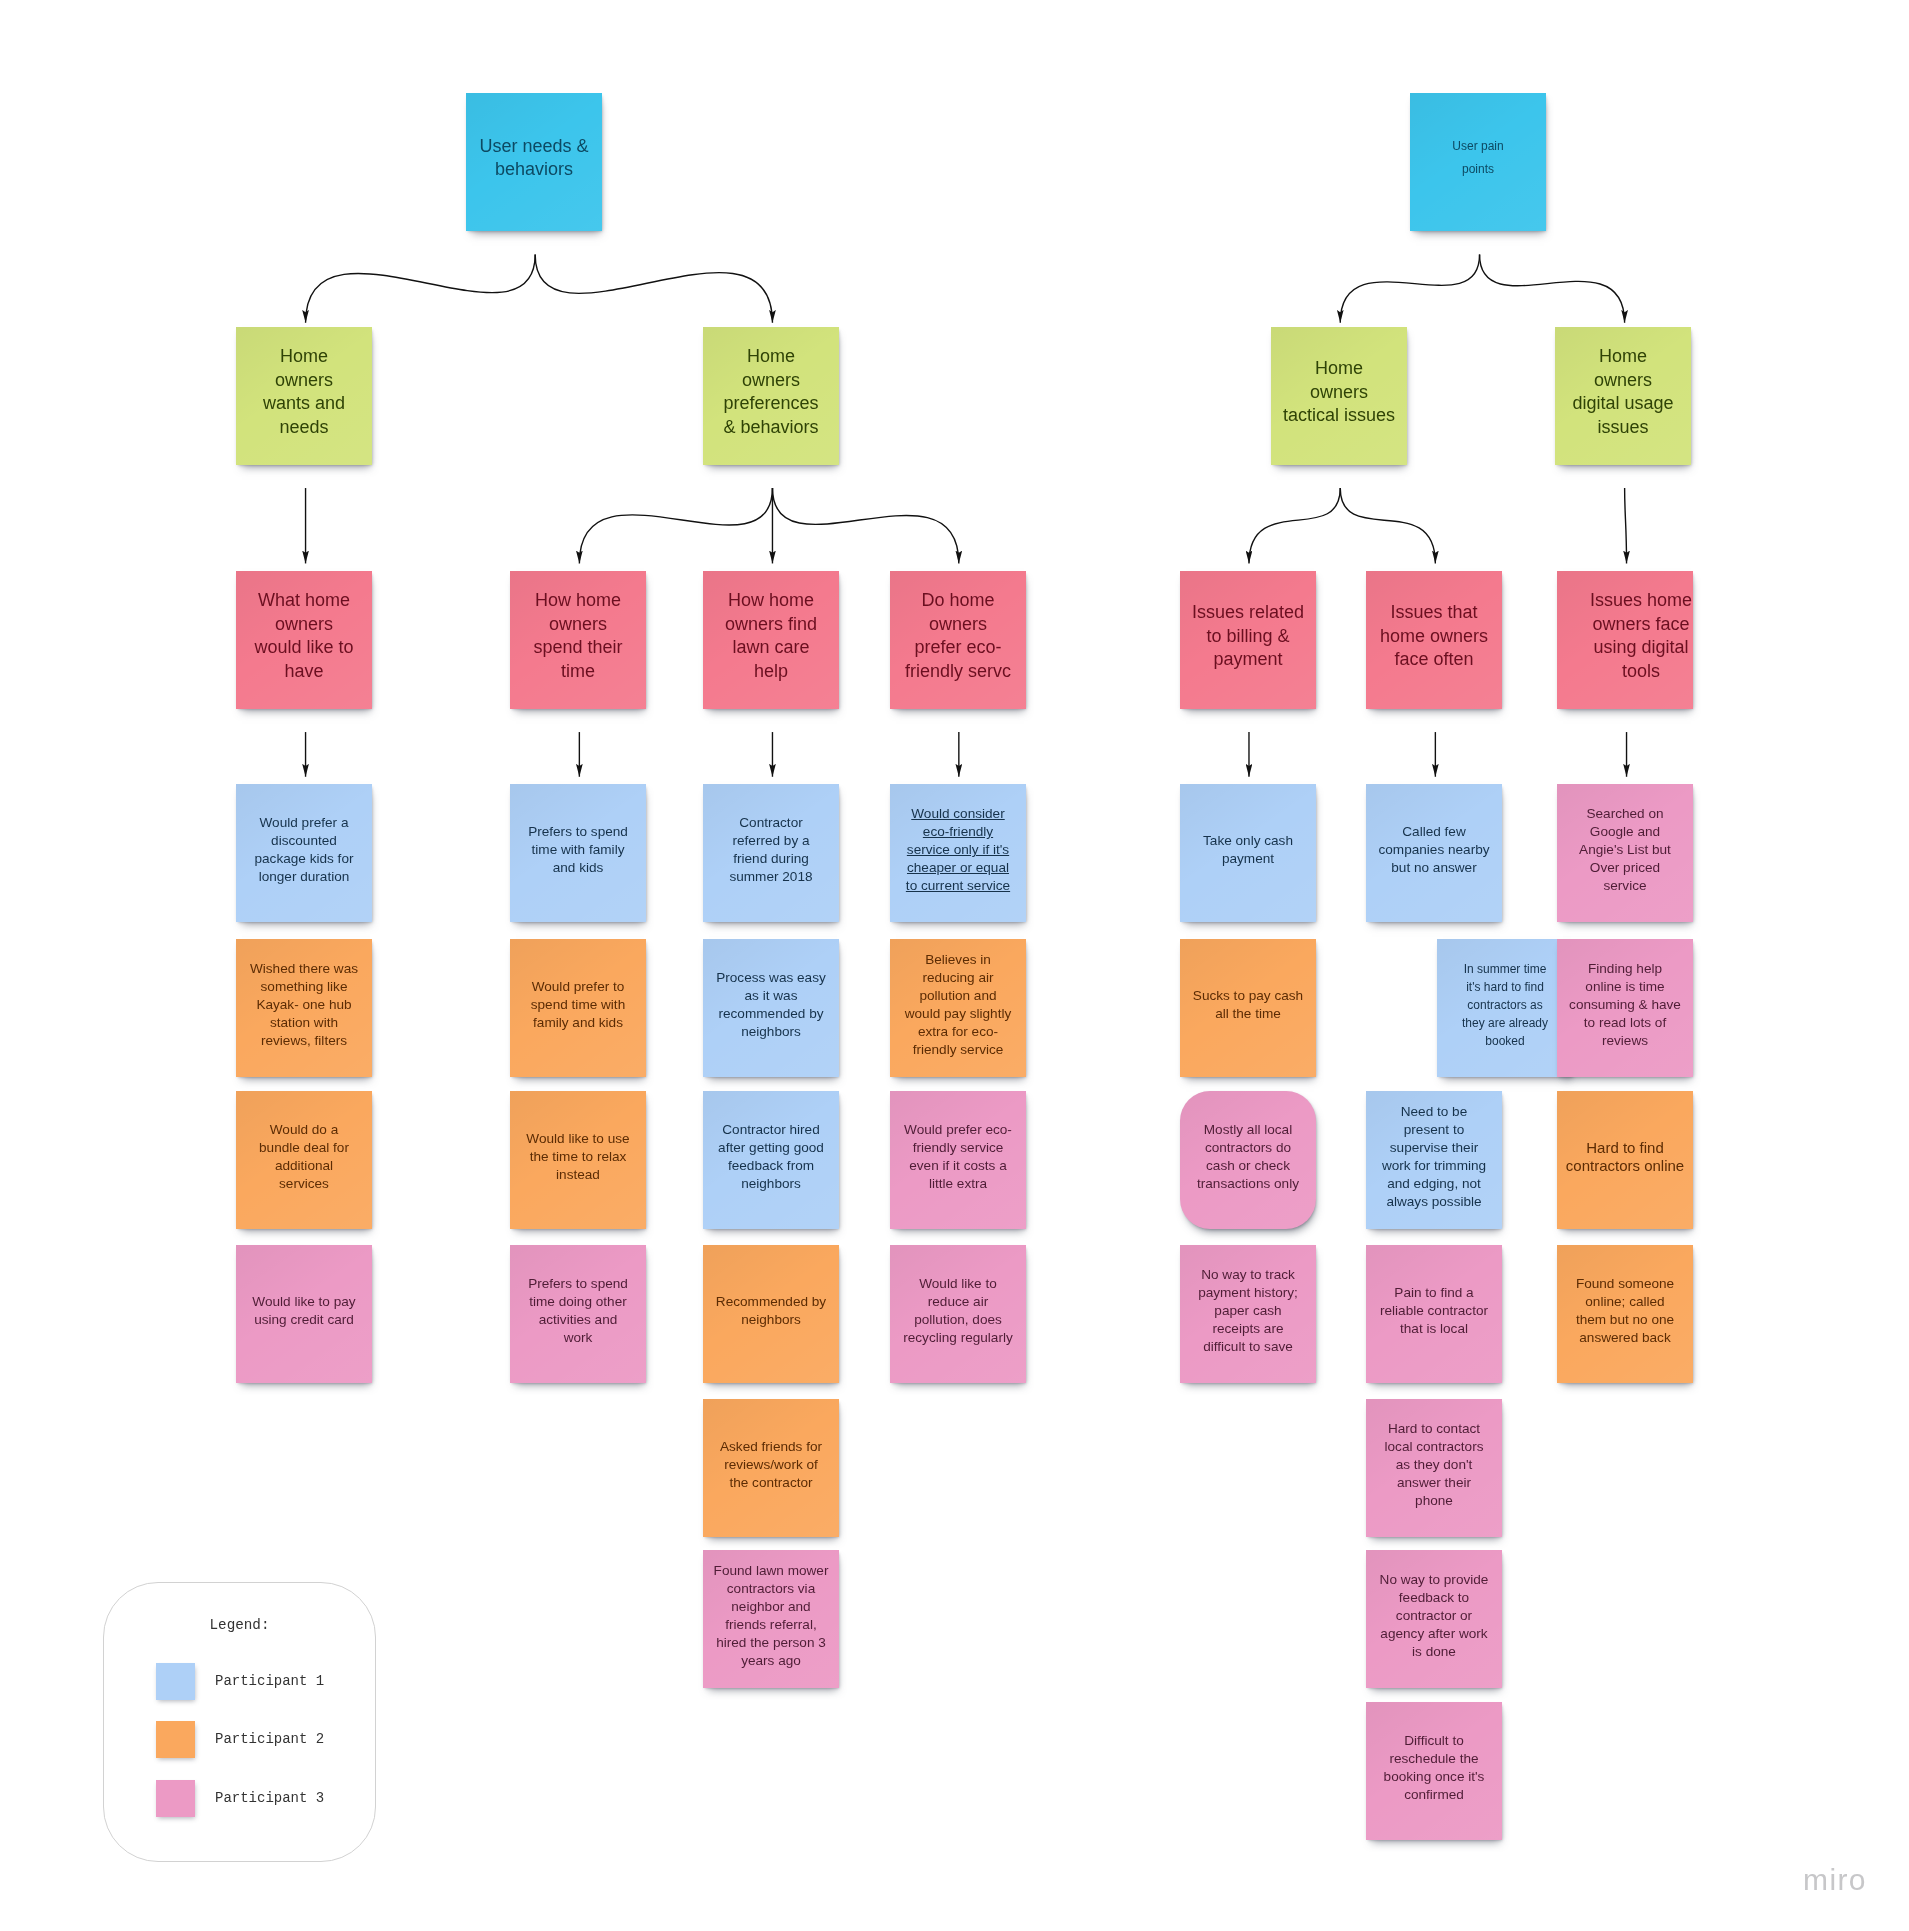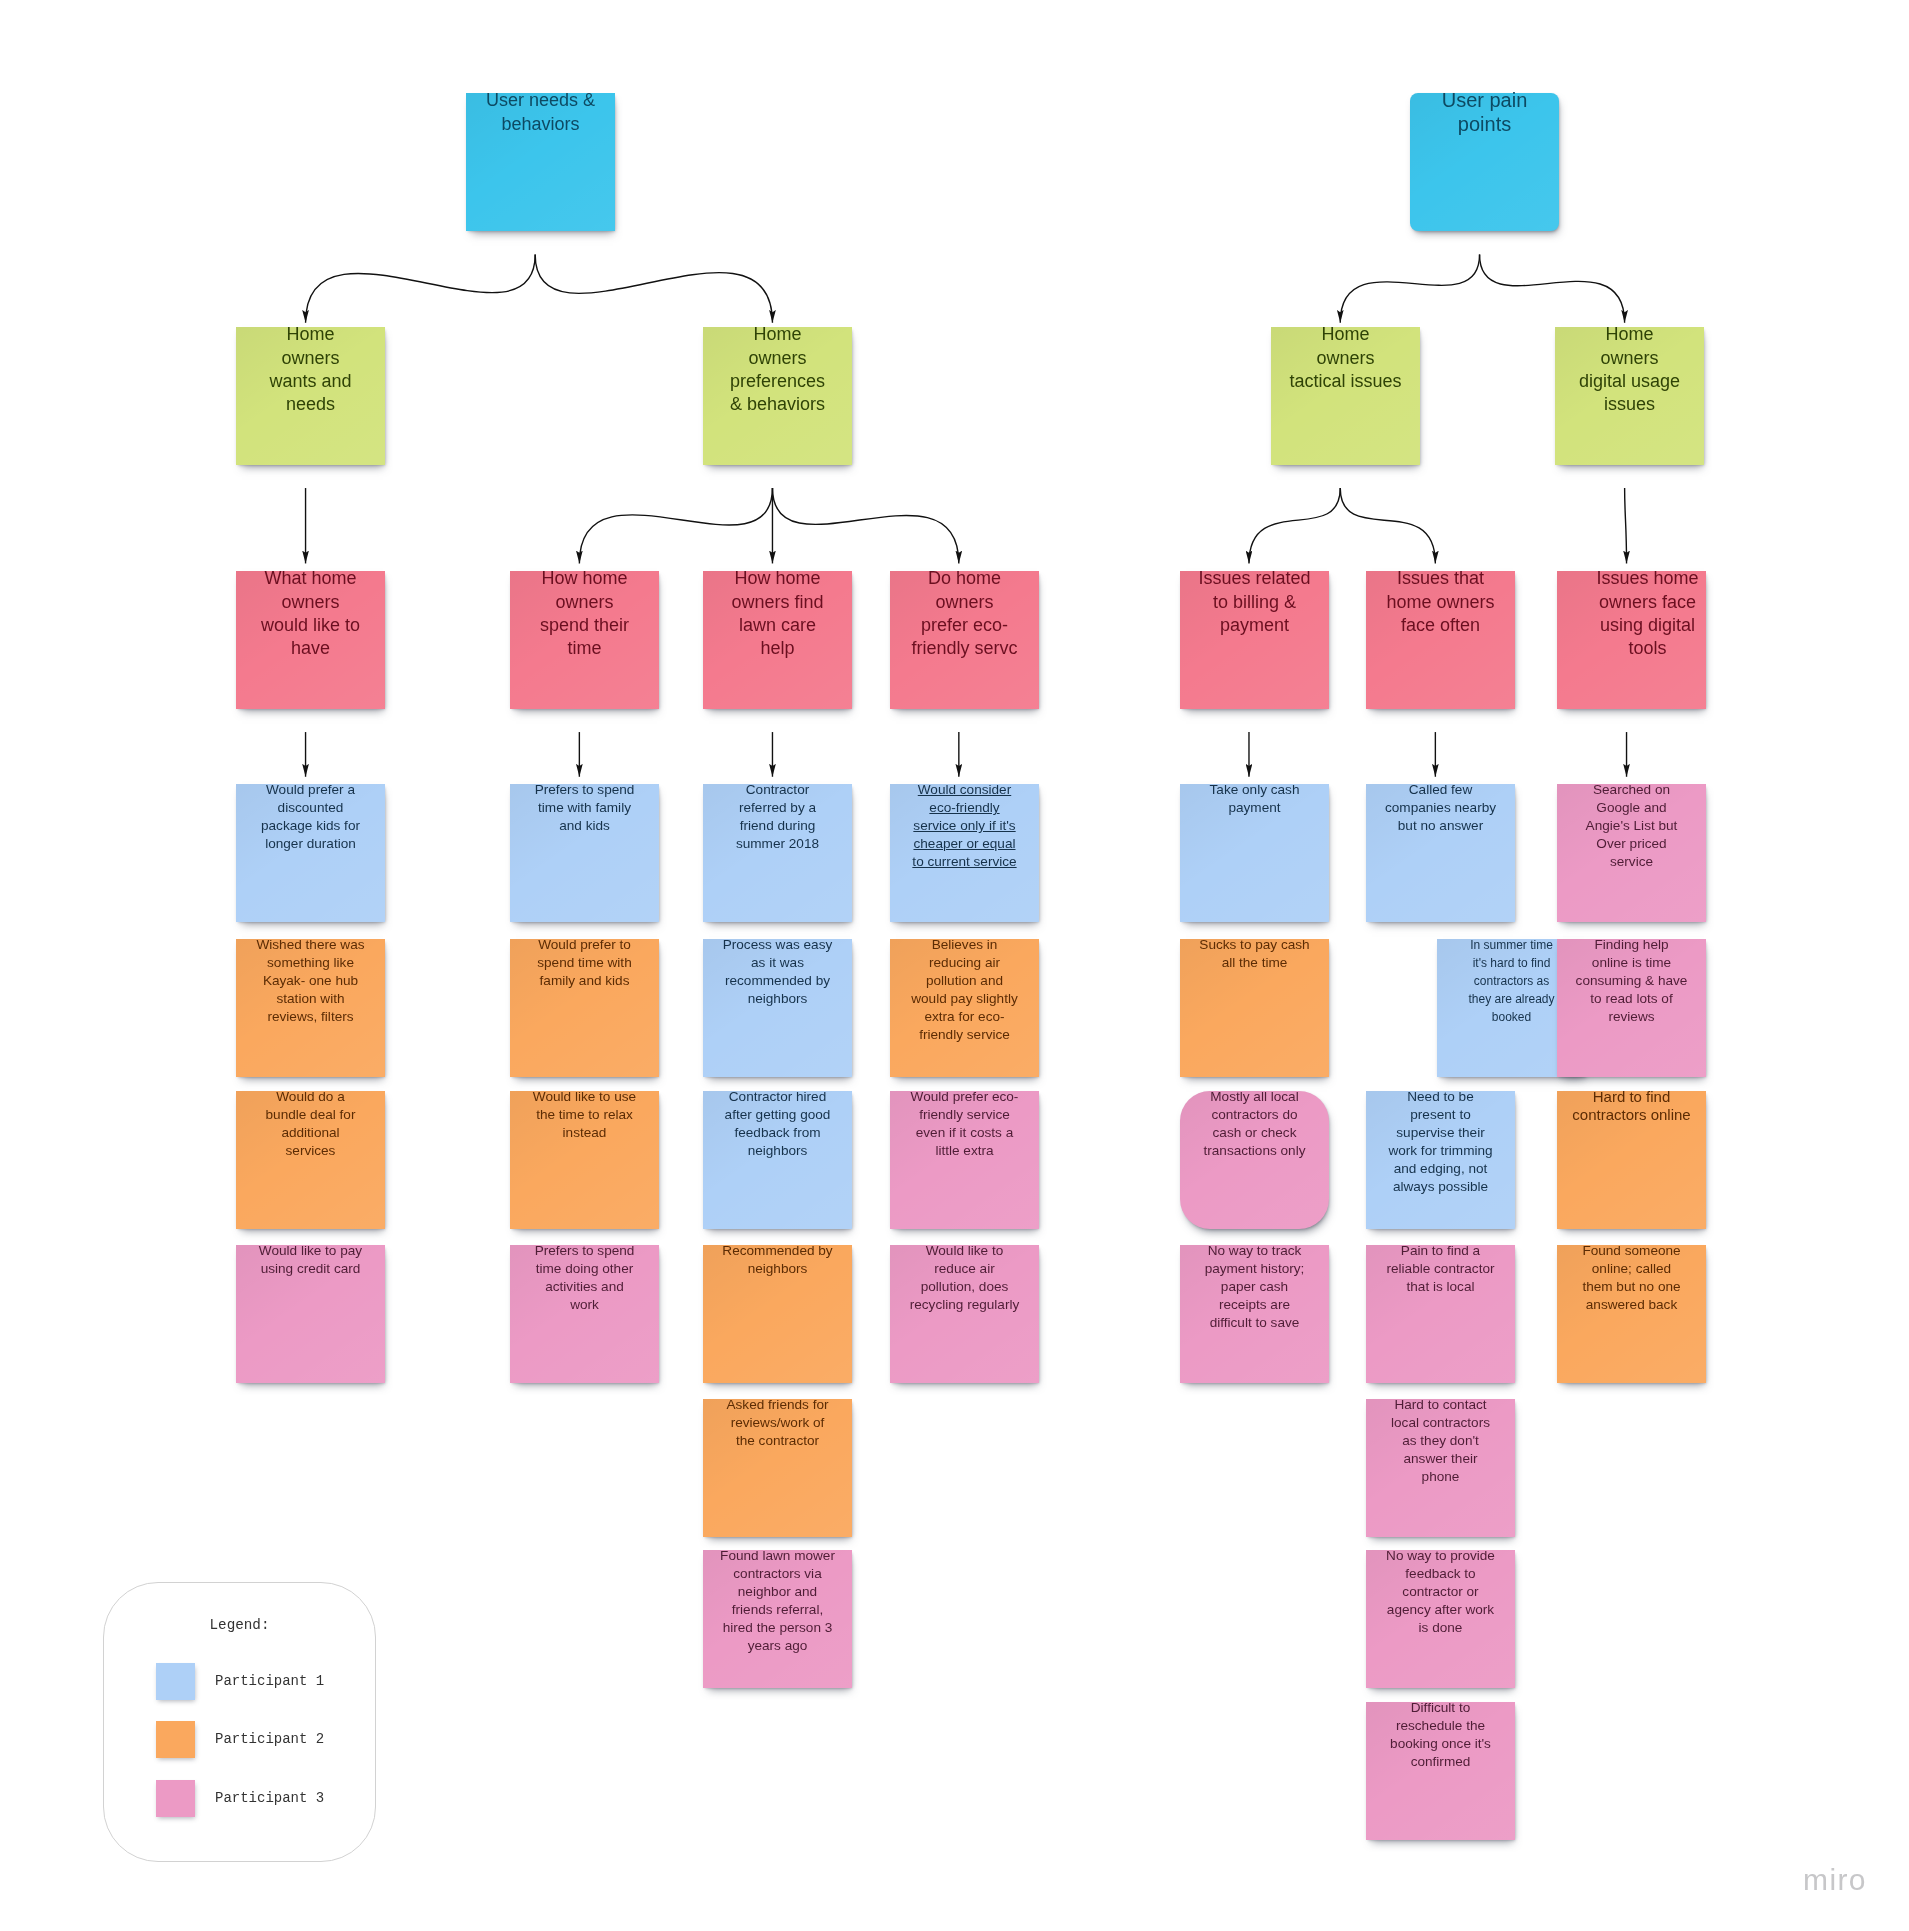--- a/index.html
+++ b/index.html
@@ -1,21 +1,21 @@
 <!DOCTYPE html>
 <html><head>
 <meta charset="utf-8">
 <title>User research affinity map</title>
 <style>
   html,body{margin:0;padding:0;background:#fff;}
   body{width:1910px;height:1932px;position:relative;overflow:hidden;
        font-family:"Liberation Sans",sans-serif;}
   #board{position:absolute;left:0;top:0;width:1910px;height:1932px;background:#fff;}
-  .note{position:absolute;width:149px;height:138px;box-sizing:border-box;
-        display:flex;align-items:flex-start;justify-content:center;
+  .note{position:absolute;width:136px;height:138px;box-sizing:border-box;
+        display:flex;align-items:center;justify-content:center;
         text-align:center;white-space:pre-line;overflow:visible;
         box-shadow:1px 1.9px 2.9px -1px rgba(70,74,90,.40), 1.9px 5.8px 8.6px -3.8px rgba(70,74,90,.55);}
   .note > span{display:block;width:100%;}
   #edges{position:absolute;left:0;top:0;width:1910px;height:1932px;}
   #legend{position:absolute;box-sizing:border-box;border:1px solid #d2d2d2;
           border-radius:55px;background:#fff;}
   .lg-title{position:absolute;left:0;right:0;text-align:center;
           font-family:"Liberation Mono",monospace;font-size:14.3px;line-height:13.4px;color:#333;}
   .lg-row{position:absolute;display:flex;align-items:center;}
   .lg-sw{width:39px;height:37px;flex:0 0 auto;}
@@ -73,21 +73,21 @@
 spend their
 time</span></div>
       <div class="note" style="left: 703px; top: 571px; background-color: rgb(244, 122, 142); background-image: linear-gradient(145deg, rgba(0, 0, 0, 0.043) 0%, rgba(0, 0, 0, 0) 45%, rgba(255, 255, 255, 0.05) 100%); color: rgb(107, 15, 32); font-size: 18px; line-height: 23.4px;"><span style="position: relative; top: -3.8px;">How home
 owners find
 lawn care
 help</span></div>
       <div class="note" style="left: 890px; top: 571px; background-color: rgb(244, 122, 142); background-image: linear-gradient(145deg, rgba(0, 0, 0, 0.043) 0%, rgba(0, 0, 0, 0) 45%, rgba(255, 255, 255, 0.05) 100%); color: rgb(107, 15, 32); font-size: 18px; line-height: 23.4px;"><span style="position: relative; top: -3.8px;">Do home
 owners
 prefer eco-
 friendly servc</span></div>
-      <div class="note" style="left: 1410px; top: 93px; background-color: rgb(60, 197, 236); background-image: linear-gradient(145deg, rgba(0, 0, 0, 0.043) 0%, rgba(0, 0, 0, 0) 45%, rgba(255, 255, 255, 0.05) 100%); color: rgb(13, 74, 99); font-size: 20px; line-height: 23.4px; border-radius: 8px;"><span style="position: relative; top: -3.8px;">User pain
+      <div class="note" style="left: 1410px; top: 93px; background-color: rgb(60, 197, 236); background-image: linear-gradient(145deg, rgba(0, 0, 0, 0.043) 0%, rgba(0, 0, 0, 0) 45%, rgba(255, 255, 255, 0.05) 100%); color: rgb(13, 74, 99); font-size: 12px; line-height: 23.4px;"><span style="position: relative; top: -3.8px;">User pain
 points</span></div>
       <div class="note" style="left: 1271px; top: 327px; background-color: rgb(210, 227, 124); background-image: linear-gradient(145deg, rgba(0, 0, 0, 0.043) 0%, rgba(0, 0, 0, 0) 45%, rgba(255, 255, 255, 0.05) 100%); color: rgb(47, 67, 6); font-size: 18px; line-height: 23.4px;"><span style="position: relative; top: -3.8px;">Home
 owners
 tactical issues</span></div>
       <div class="note" style="left: 1555px; top: 327px; background-color: rgb(210, 227, 124); background-image: linear-gradient(145deg, rgba(0, 0, 0, 0.043) 0%, rgba(0, 0, 0, 0) 45%, rgba(255, 255, 255, 0.05) 100%); color: rgb(47, 67, 6); font-size: 18px; line-height: 23.4px;"><span style="position: relative; top: -3.8px;">Home
 owners
 digital usage
 issues</span></div>
       <div class="note" style="left: 1180px; top: 571px; background-color: rgb(244, 122, 142); background-image: linear-gradient(145deg, rgba(0, 0, 0, 0.043) 0%, rgba(0, 0, 0, 0) 45%, rgba(255, 255, 255, 0.05) 100%); color: rgb(107, 15, 32); font-size: 18px; line-height: 23.4px;"><span style="position: relative; top: -3.8px;">Issues related
 to billing &amp;

